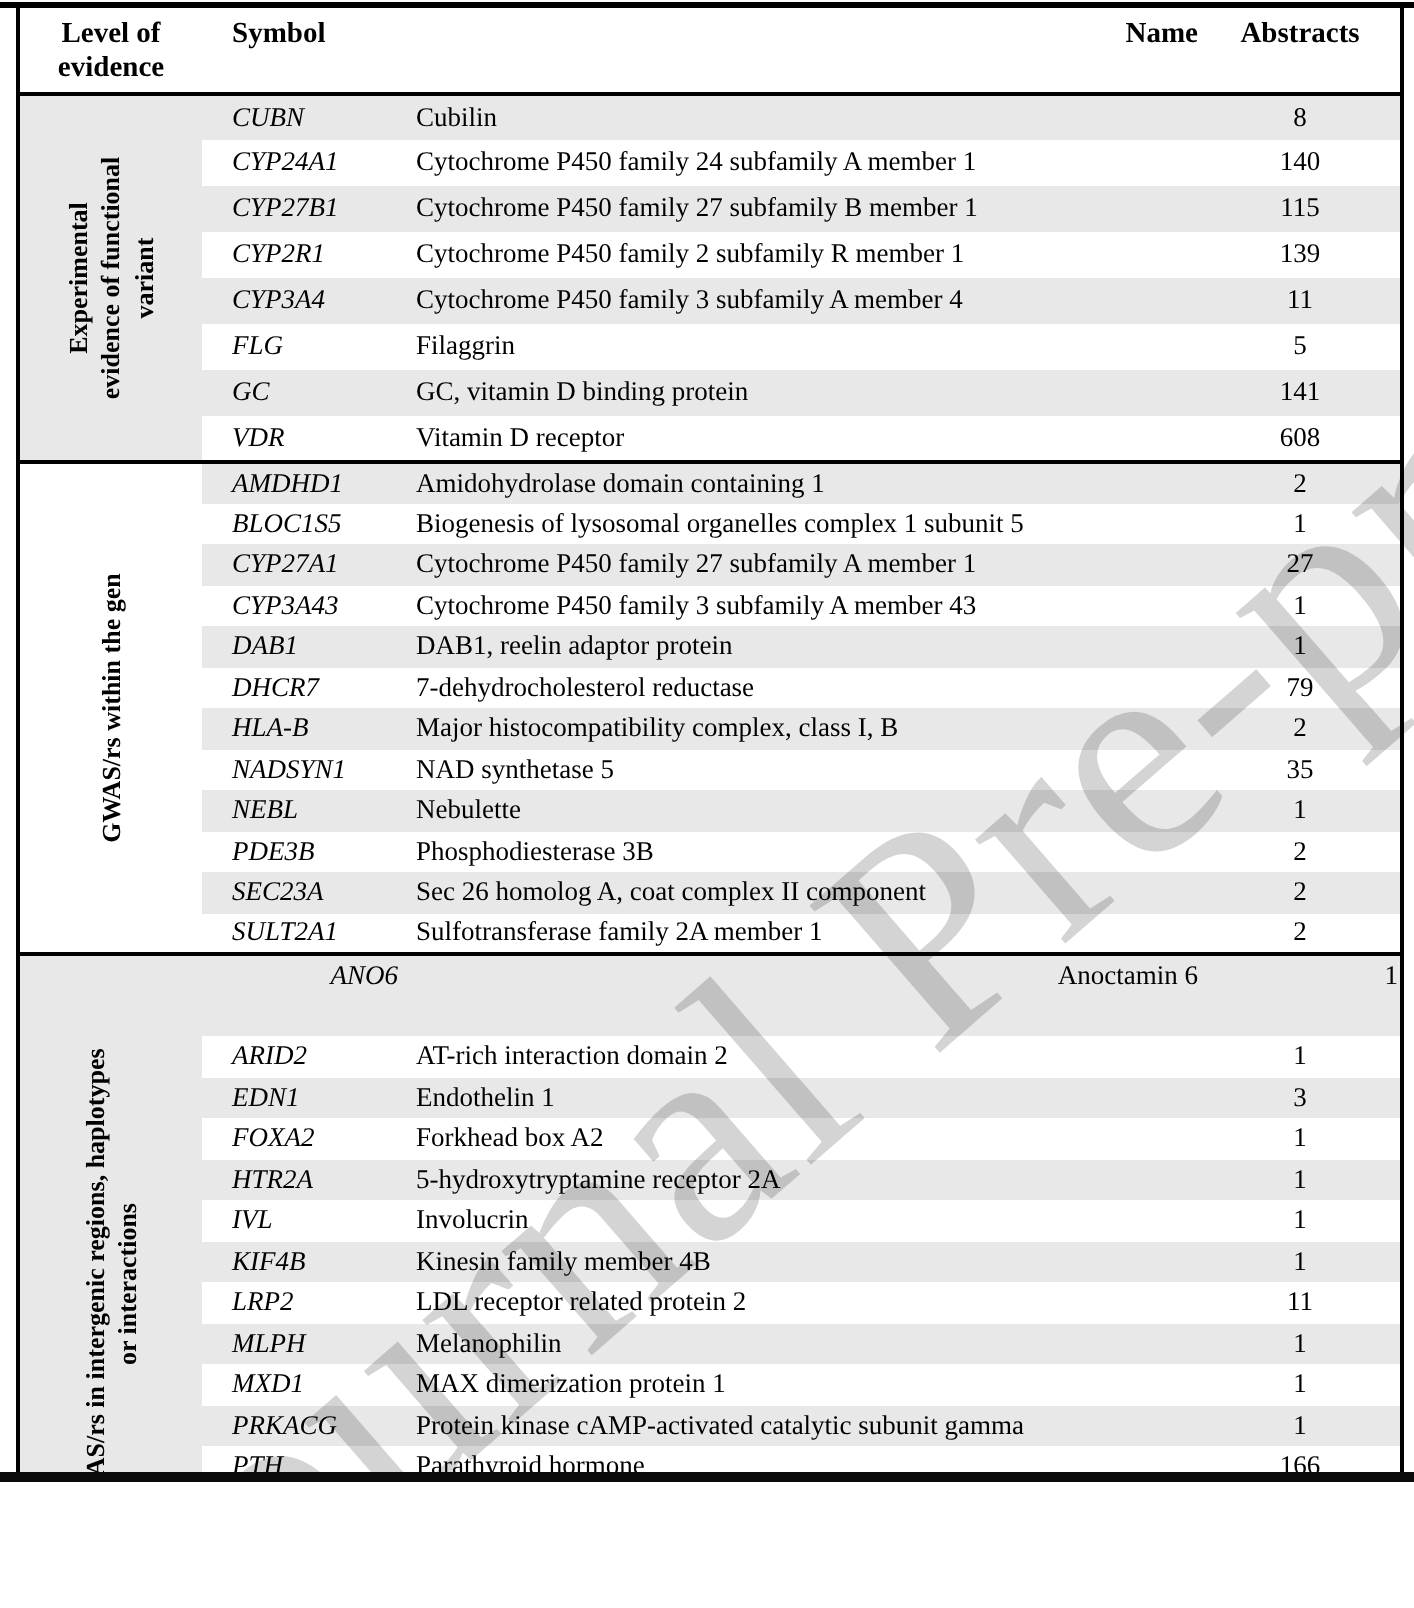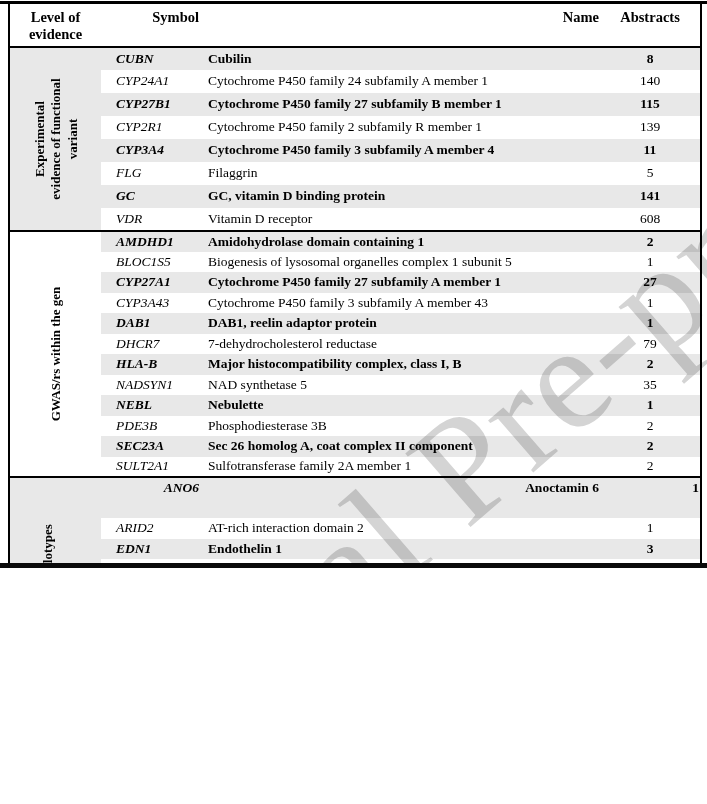--- a/index.html
+++ b/index.html
@@ -1,18 +1,18 @@
 <!DOCTYPE html>
 <html style="--shade: #e8e8e8; --wm: #d4d4d4;"><head>
 <meta charset="utf-8">
 <style>
   html,body{margin:0;padding:0;background:#fff;}
   .page{
     position:relative;
-    width:707px;height:568px;
+    width:707px;height:741px;
     background:#fff;
     overflow:hidden;
     font-family:"Liberation Serif","DejaVu Serif",serif;
     color:#000;
   }
   .top-bar{position:absolute;left:0;top:1px;width:707px;height:3px;background:#000;}
   .bottom-bar{position:absolute;left:0;bottom:0;width:707px;height:5px;background:#0a0a0a;z-index:6;}
 
   table.tbl{
     position:absolute;left:8px;top:4px;
@@ -30,35 +30,35 @@
   thead th{
     vertical-align:top;
     padding-top:5px;
     font-size:14.5px;
     font-weight:bold;
     border-bottom:2px solid #000;
     height:36px;
     line-height:1.15;
   }
   th.h-level{text-align:center;white-space:pre-line;}
-  th.h-symbol{text-align:right;padding-left:15px;}
+  th.h-symbol{text-align:left;padding-left:15px;}
   th.h-name{text-align:right;padding-left:8px;}
   th.h-abs{text-align:center;}
 
   tbody.sec{border-top:2px solid #000;}
   tbody tr{height:20.5px;}
   tbody.sec0 tr{height:23px;}
   tbody tr.tall{height:41px;}
   tbody tr.tall td.data{vertical-align:top;padding-top:3px;text-align:right;}
 
   td{font-size:13.5px;line-height:1.05;vertical-align:middle;}
   td.symbol{font-style:italic;padding-left:15px;}
   td.name{padding-left:8px;}
   td.abstracts{text-align:center;}
-  tr.shade td.data{background:var(--shade,#e8e8e8);font-weight:bold;}
+  tr.shade td.data{background:var(--shade,#e8e8e8);}
 
   td.levelcell{position:relative;padding:0;}
   td.levelcell.lv-gray{background:var(--shade,#e8e8e8);}
   td.levelcell.lv-white{background:#fff;}
   .rot{
     position:absolute;top:50%;left:50%;
     transform:translate(-50%,-50%) rotate(-90deg);
     text-align:center;
     white-space:pre-line;
     font-weight:bold;

